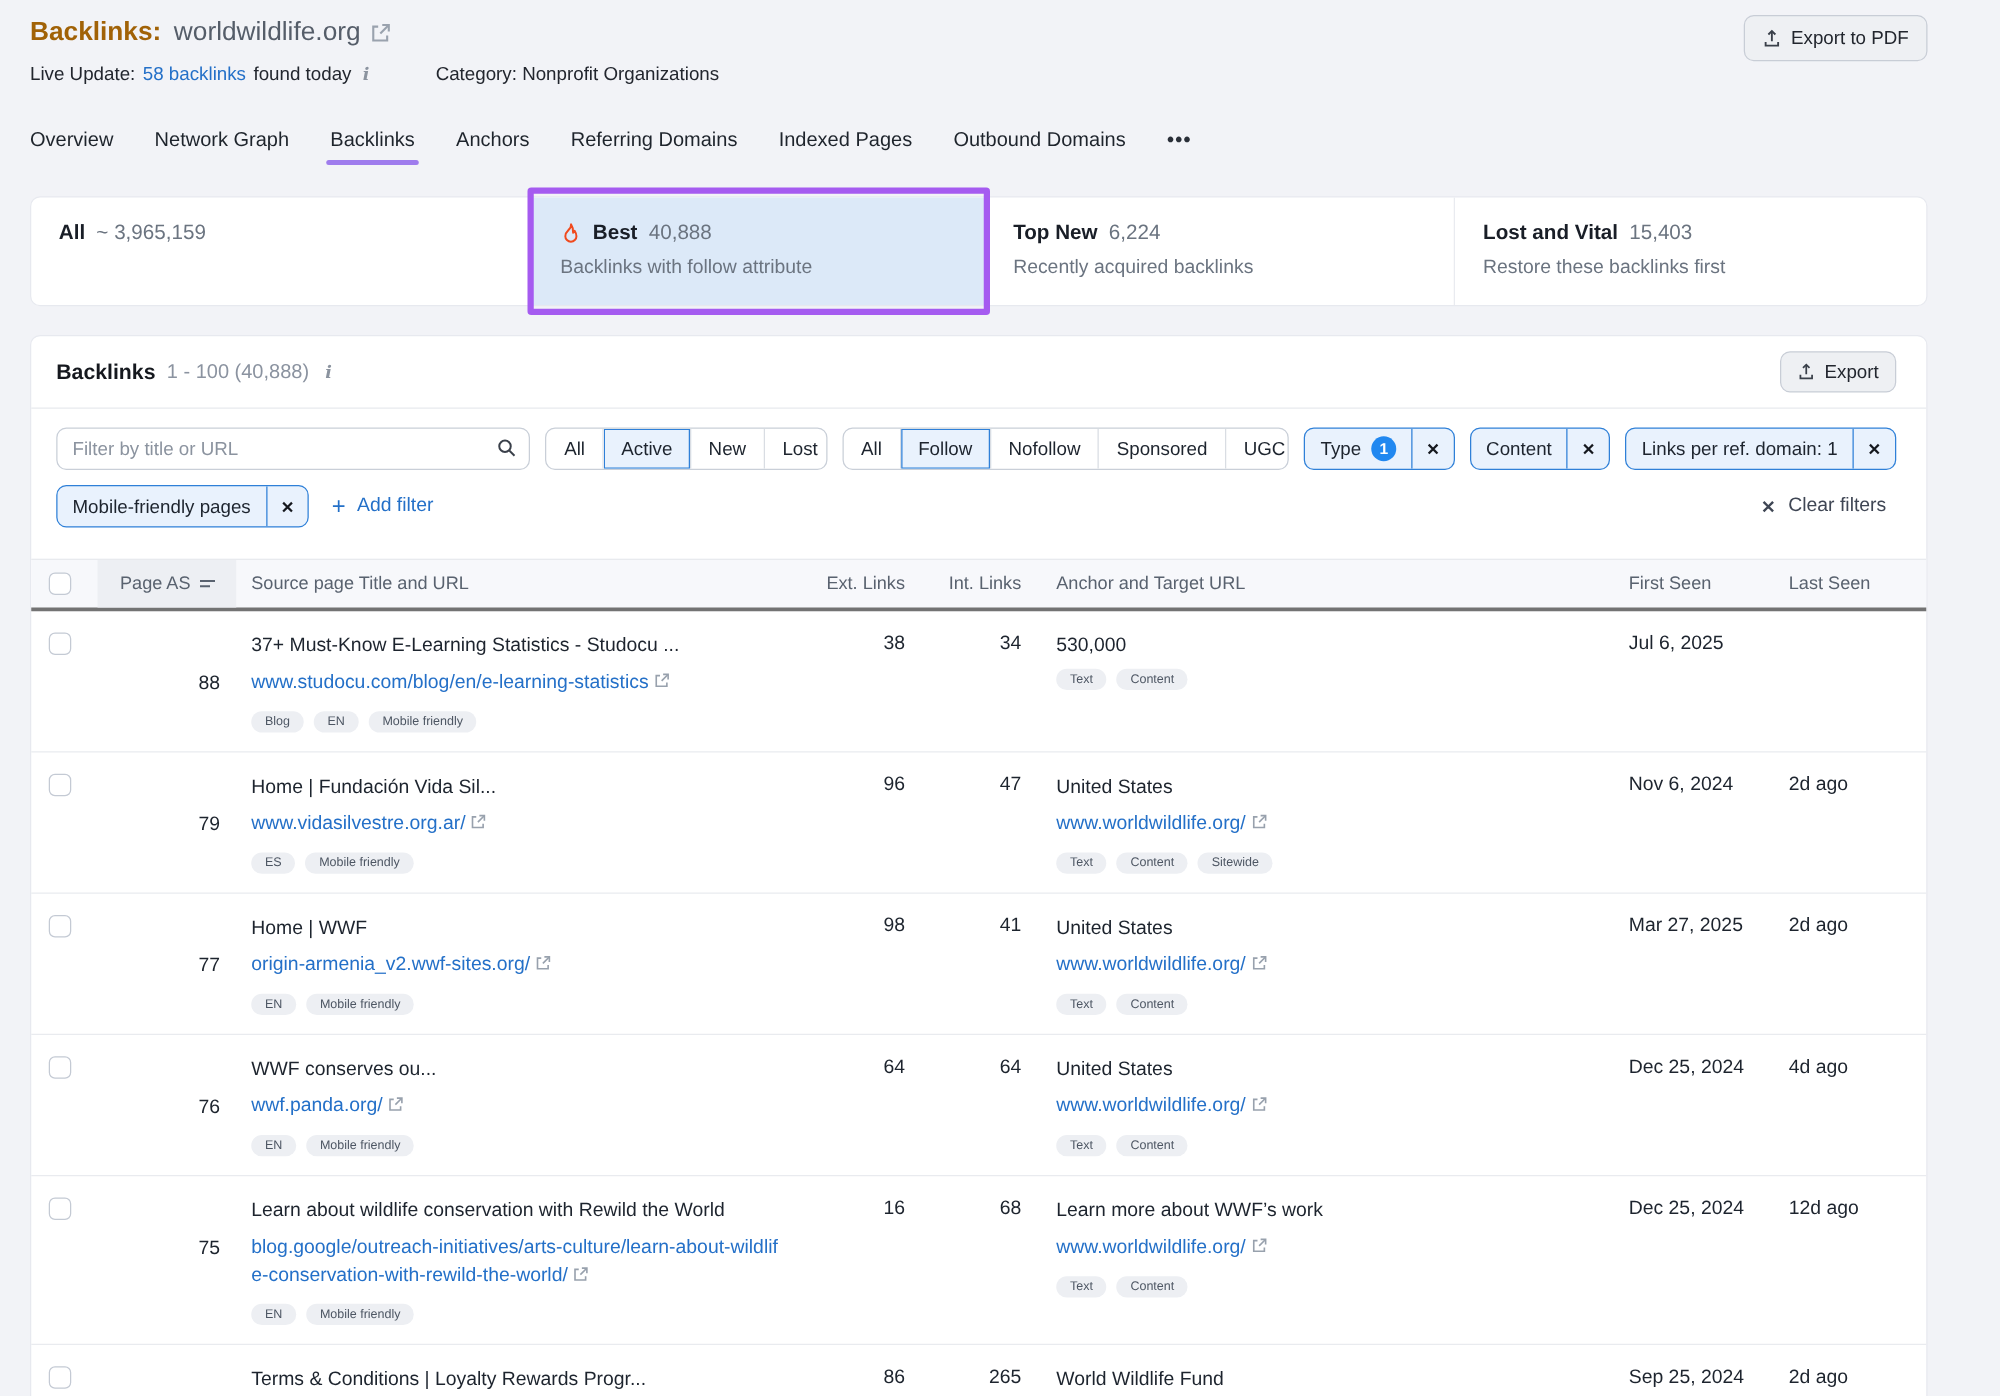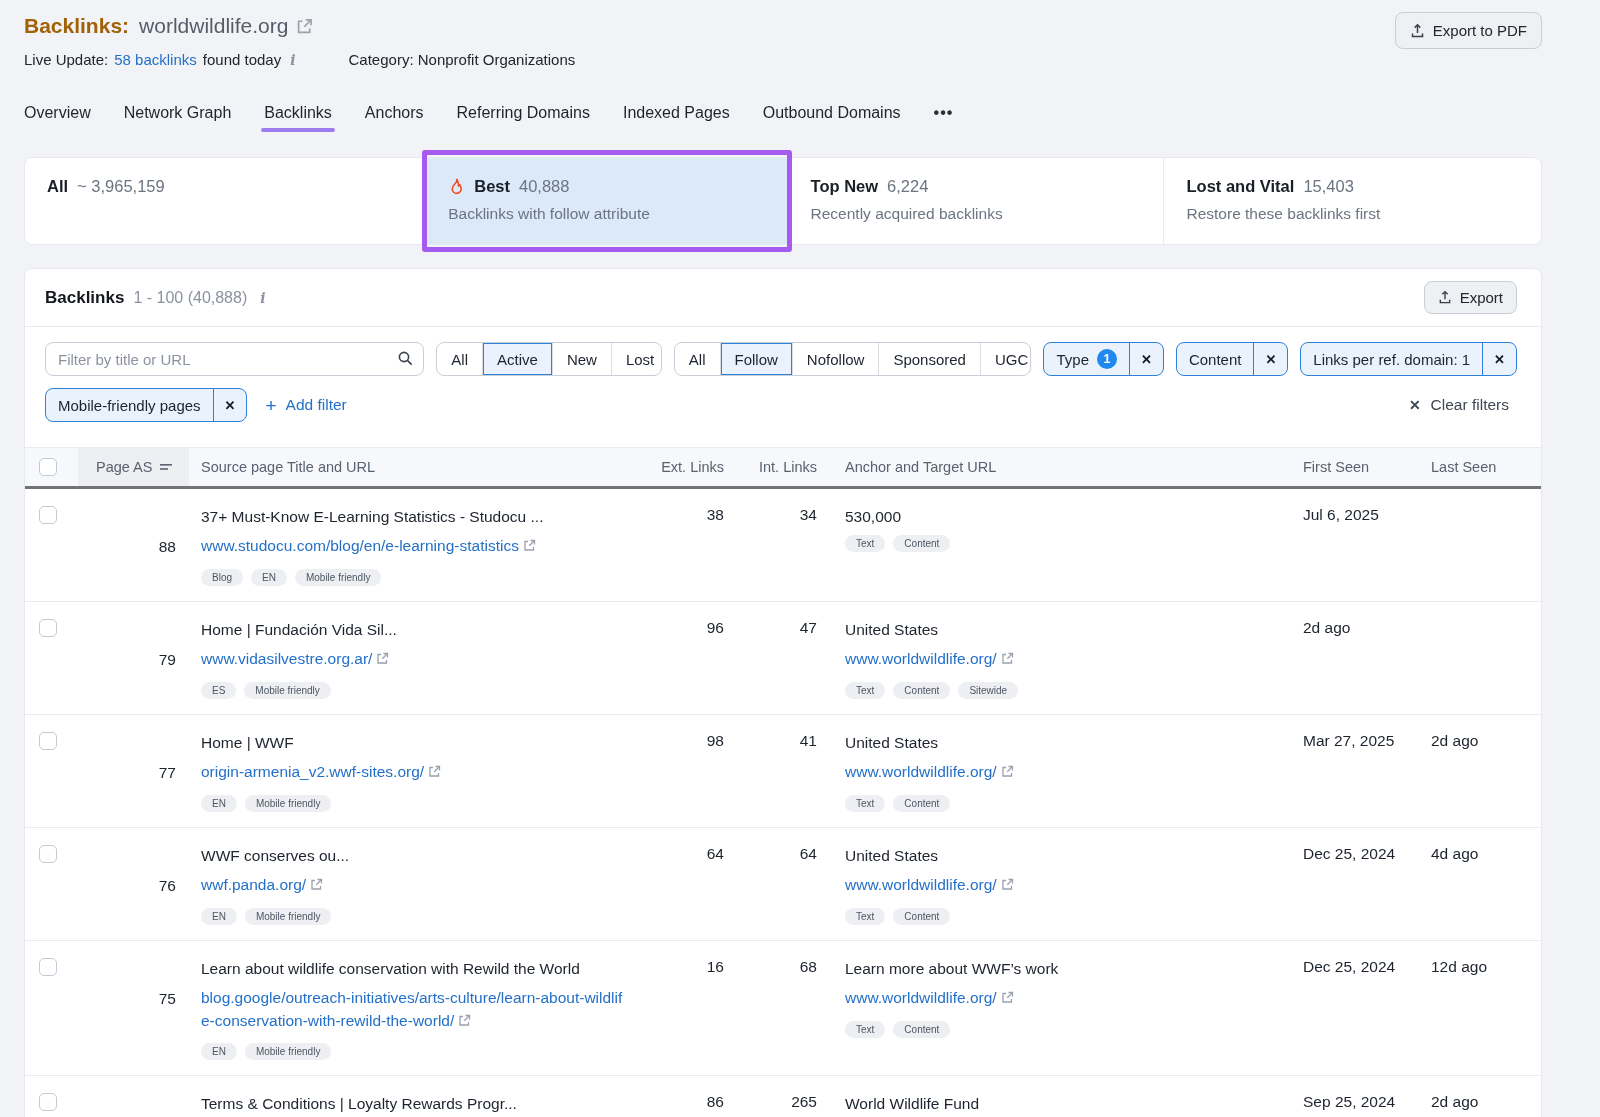--- a/index.html
+++ b/index.html
@@ -378,20 +378,21 @@
                 <path d="M5 2.5H2v8.5h8.5V8"></path>
                 <path d="M7.5 1.5h4v4"></path>
                 <path d="M11.2 1.8 6.3 6.7"></path>
               </svg></div>
             <div class="cell-tags">
               <span class="pill">Text</span>
               <span class="pill">Content</span>
               <span class="pill">Sitewide</span>
             </div>
           </div>
+          <div class="c fs">Nov 6, 2024</div>
           <div class="c ls">2d ago</div>
         </div>
         <div class="trow grid">
           <div class="c chk"><span class="checkbox"></span></div>
           <div class="c as">77</div>
           <div class="c src">
             <div class="cell-title">Home | WWF</div>
             <div class="cell-url"><a>origin-armenia_v2.wwf-sites.org/</a><svg class="ext-ic" width="13" height="13" viewBox="0 0 13 13" fill="none" stroke="#98a1ad" stroke-width="1.3">
                 <path d="M5 2.5H2v8.5h8.5V8"></path>
                 <path d="M7.5 1.5h4v4"></path>

